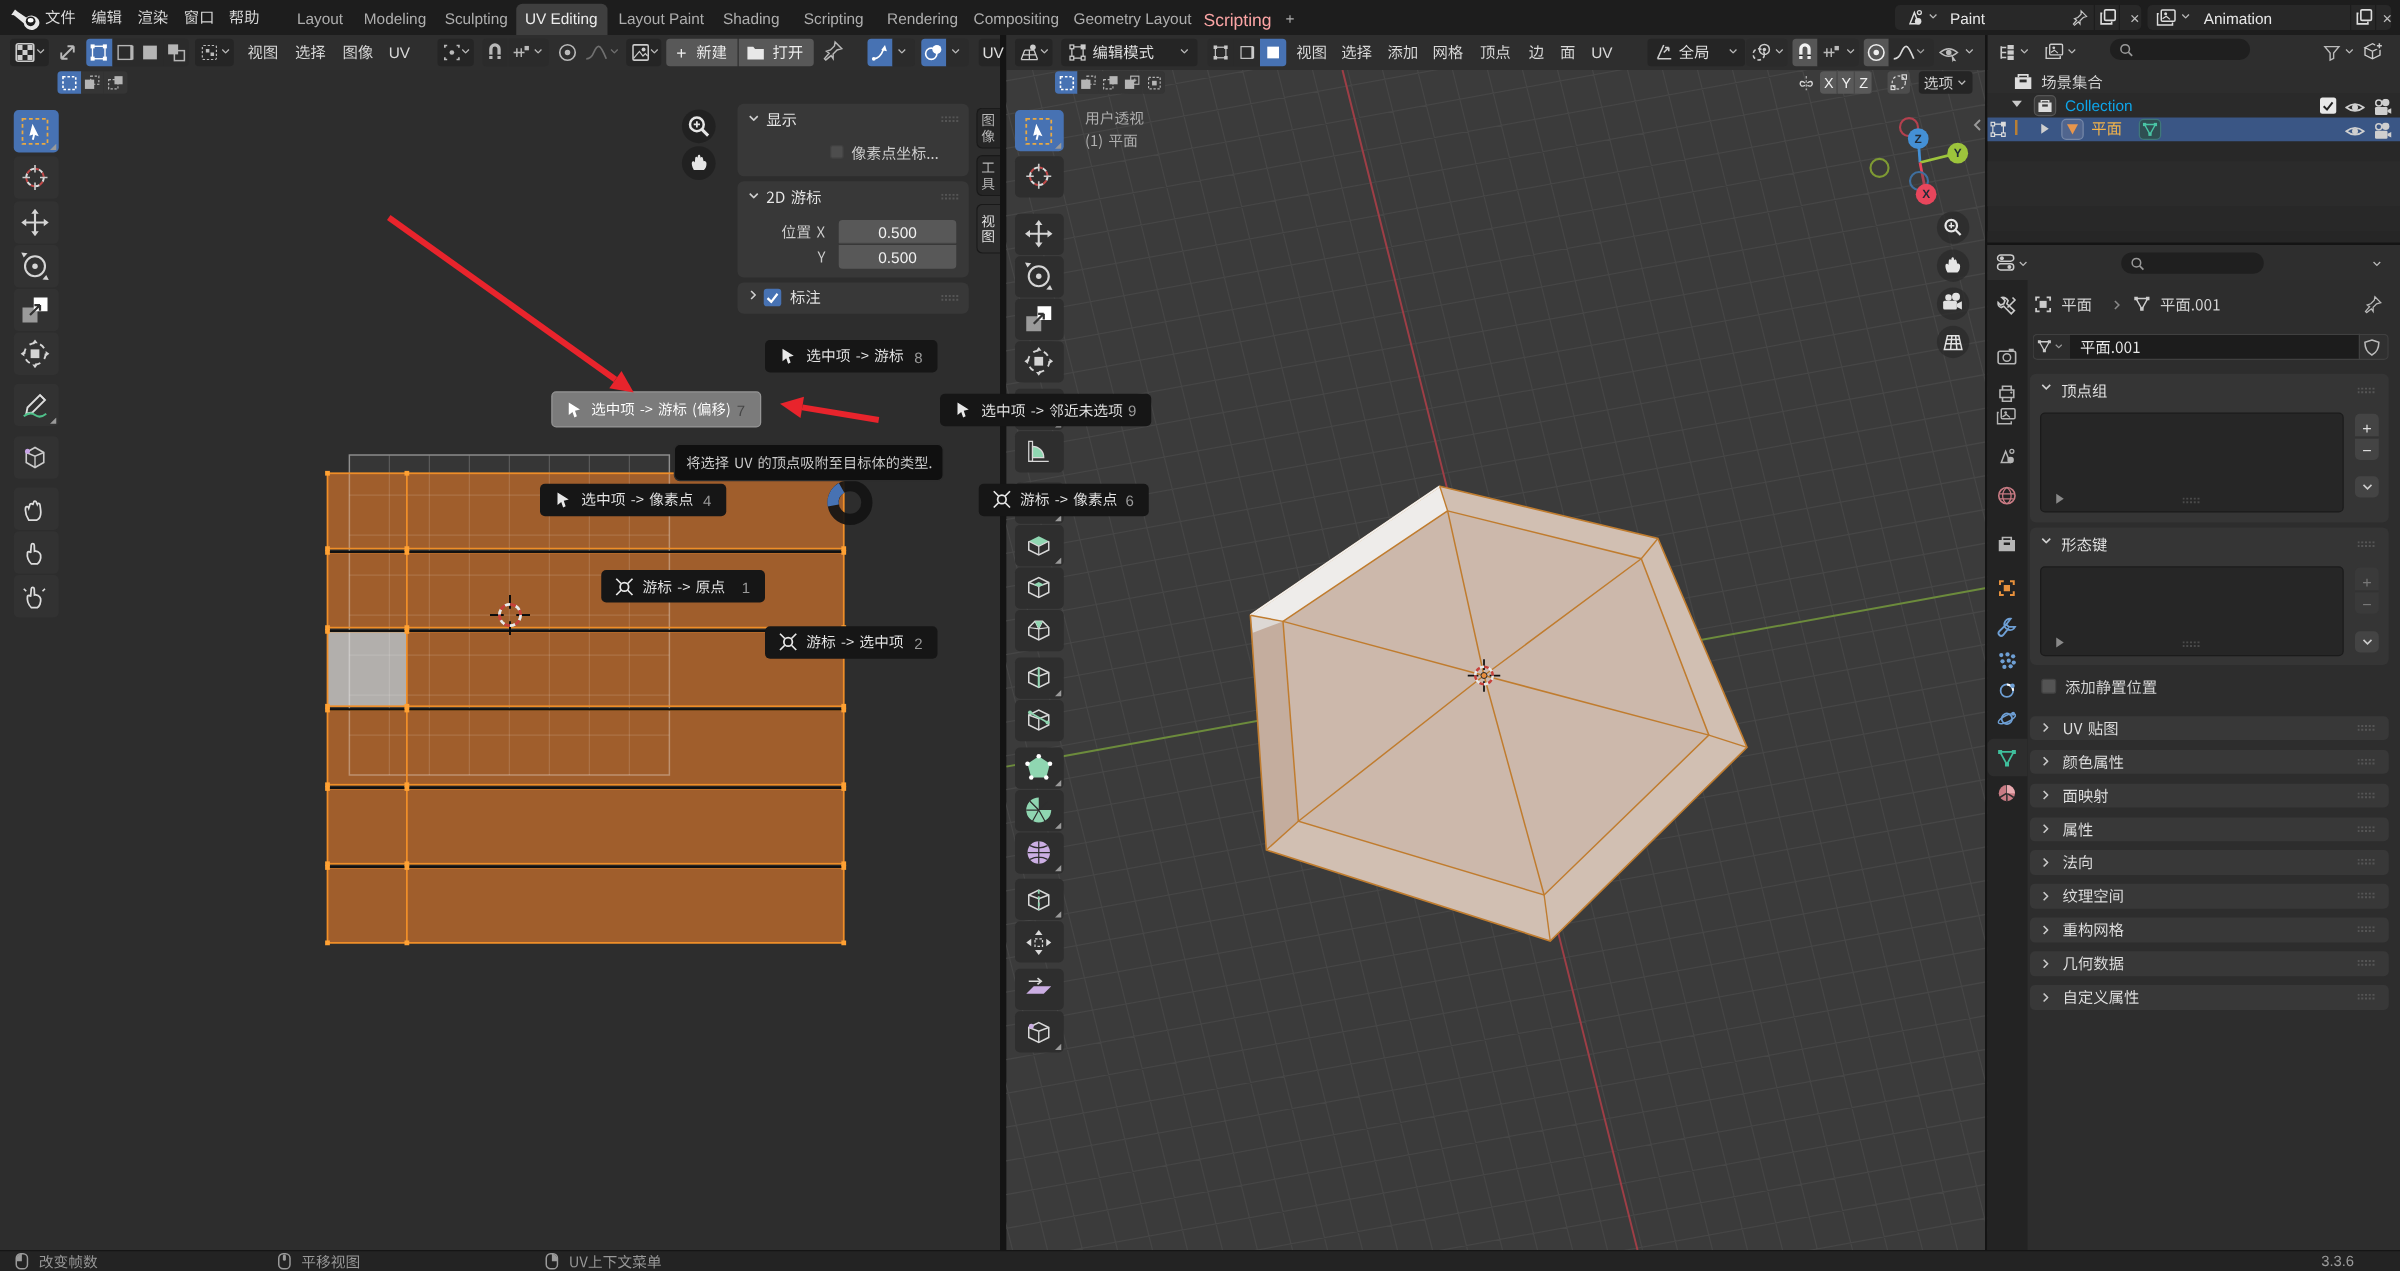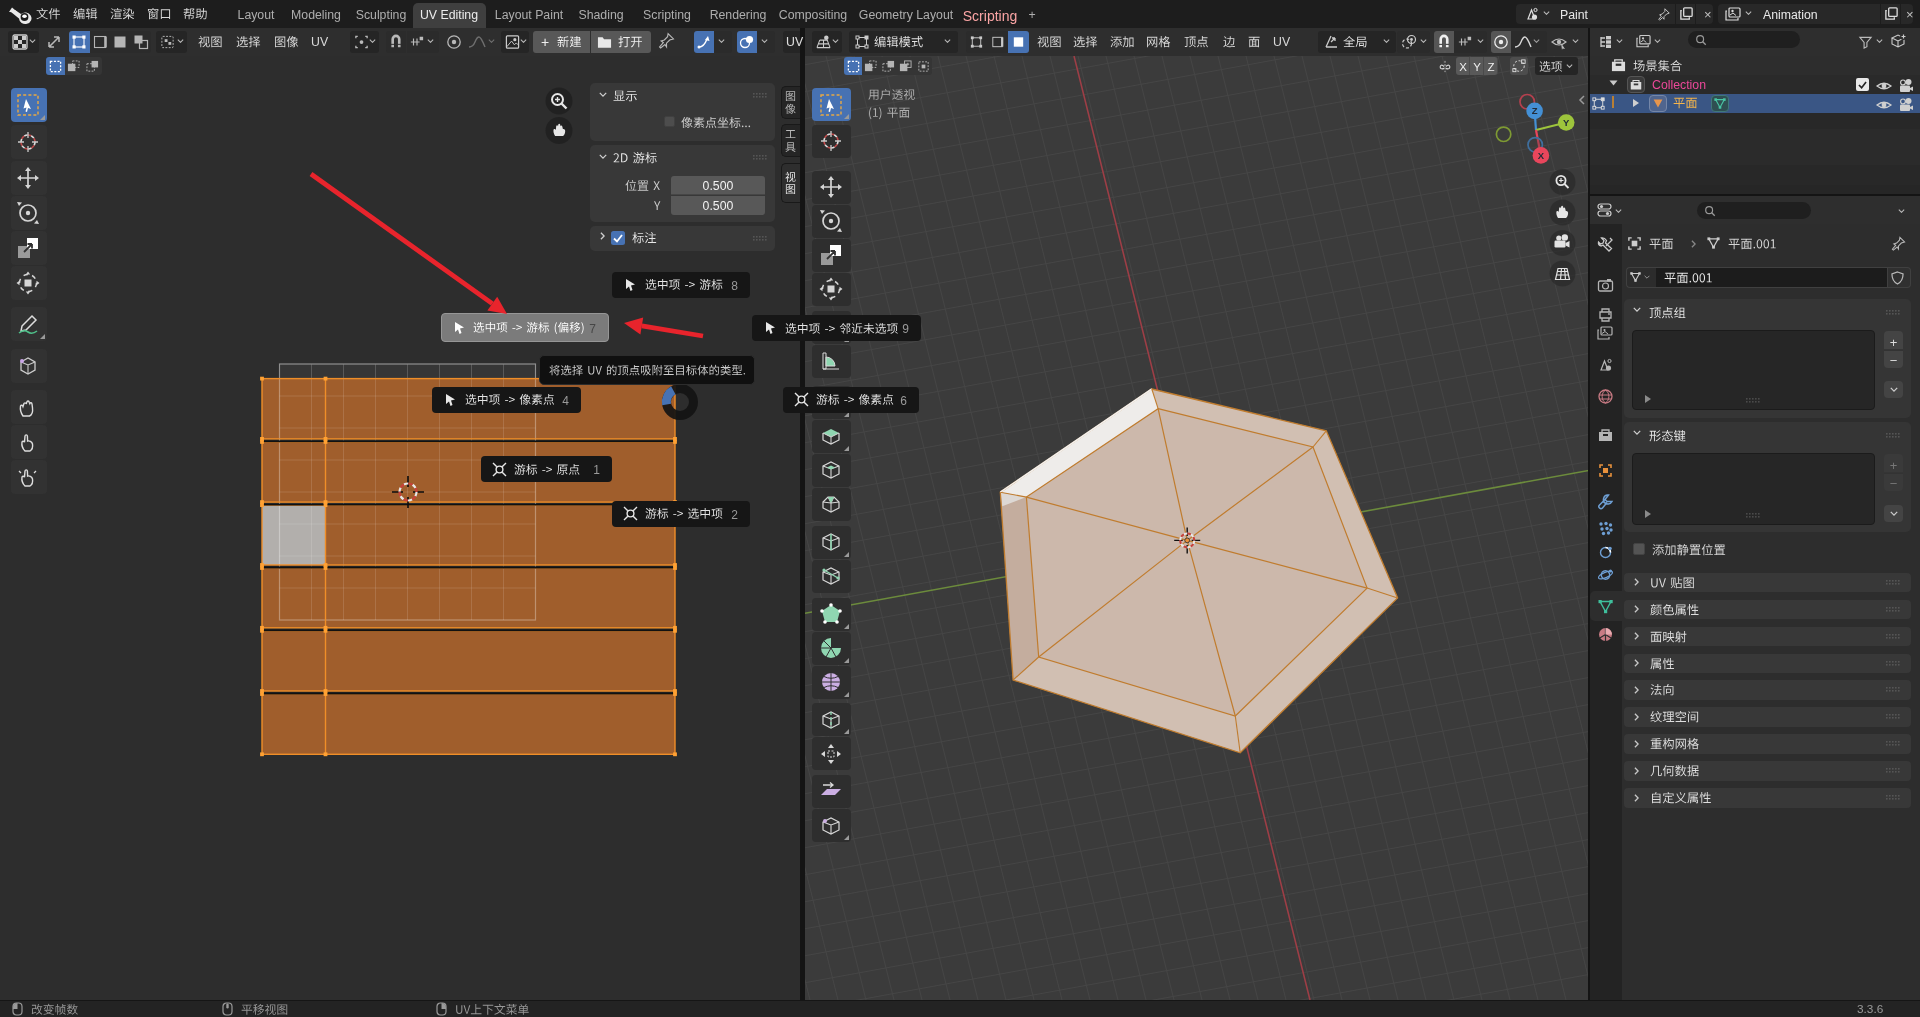--- a/index.html
+++ b/index.html
@@ -1163,21 +1163,21 @@
         <use href="#g58" x="3000"></use>
       </g>
     </svg>
     <div style="position:absolute;left:1611px;top:79px;width:0;height:0;border-left:5px solid #c9c9c9;border-top:4px solid transparent;border-bottom:4px solid transparent;transform:rotate(90deg)"></div>
     <div style="position:absolute;left:1627px;top:76px;width:18px;height:17px;background:#3a3a3a;border:1px solid #555;border-radius:4px"></div>
     <svg style="position:absolute;left:1630px;top:79px" width="12" height="12" viewBox="0 0 16 16">
 <path d="M1 4 H15 V14 H1 Z" fill="#ddd"></path>
       <path d="M4 4 V2 H12 V4" fill="none" stroke="#ddd" stroke-width="1.4"></path>
       <rect x="5" y="6" width="6" height="2.4" fill="#3a3a3a"></rect>
     </svg>
-    <div style="position:absolute;left:1652px;top:79px;font-size:12.3px;color:#ec4899;font-weight:400;white-space:nowrap;line-height:1;letter-spacing:0px">Collection</div>
+    <div style="position:absolute;left:1652px;top:79px;font-size:12.3px;color:#0ea5e9;font-weight:400;white-space:nowrap;line-height:1;letter-spacing:0px">Collection</div>
     <div style="position:absolute;left:1856px;top:78px;width:13px;height:13px;background:#e8e8e8;border-radius:2px"></div>
     <svg style="position:absolute;left:1858px;top:81px" width="9" height="8" viewBox="0 0 10 9">
       <path d="M1 4.5 L4 7.5 L9 1" stroke="#222" stroke-width="1.8" fill="none"></path>
     </svg>
     <svg style="position:absolute;left:1876px;top:78.5px" width="16" height="14" viewBox="0 0 16 14">
 <path d="M1 7 Q8 1.5 15 7 Q8 12.5 1 7 Z" fill="none" stroke="#cfcfcf" stroke-width="1.3"></path>
       <circle cx="8" cy="7" r="2.4" fill="#cfcfcf"></circle>
     </svg>
     <svg style="position:absolute;left:1898px;top:78.5px" width="16" height="14" viewBox="0 0 16 14">
 <circle cx="5" cy="3.4" r="2.4" fill="none" stroke="#cfcfcf" stroke-width="1.2"></circle>

